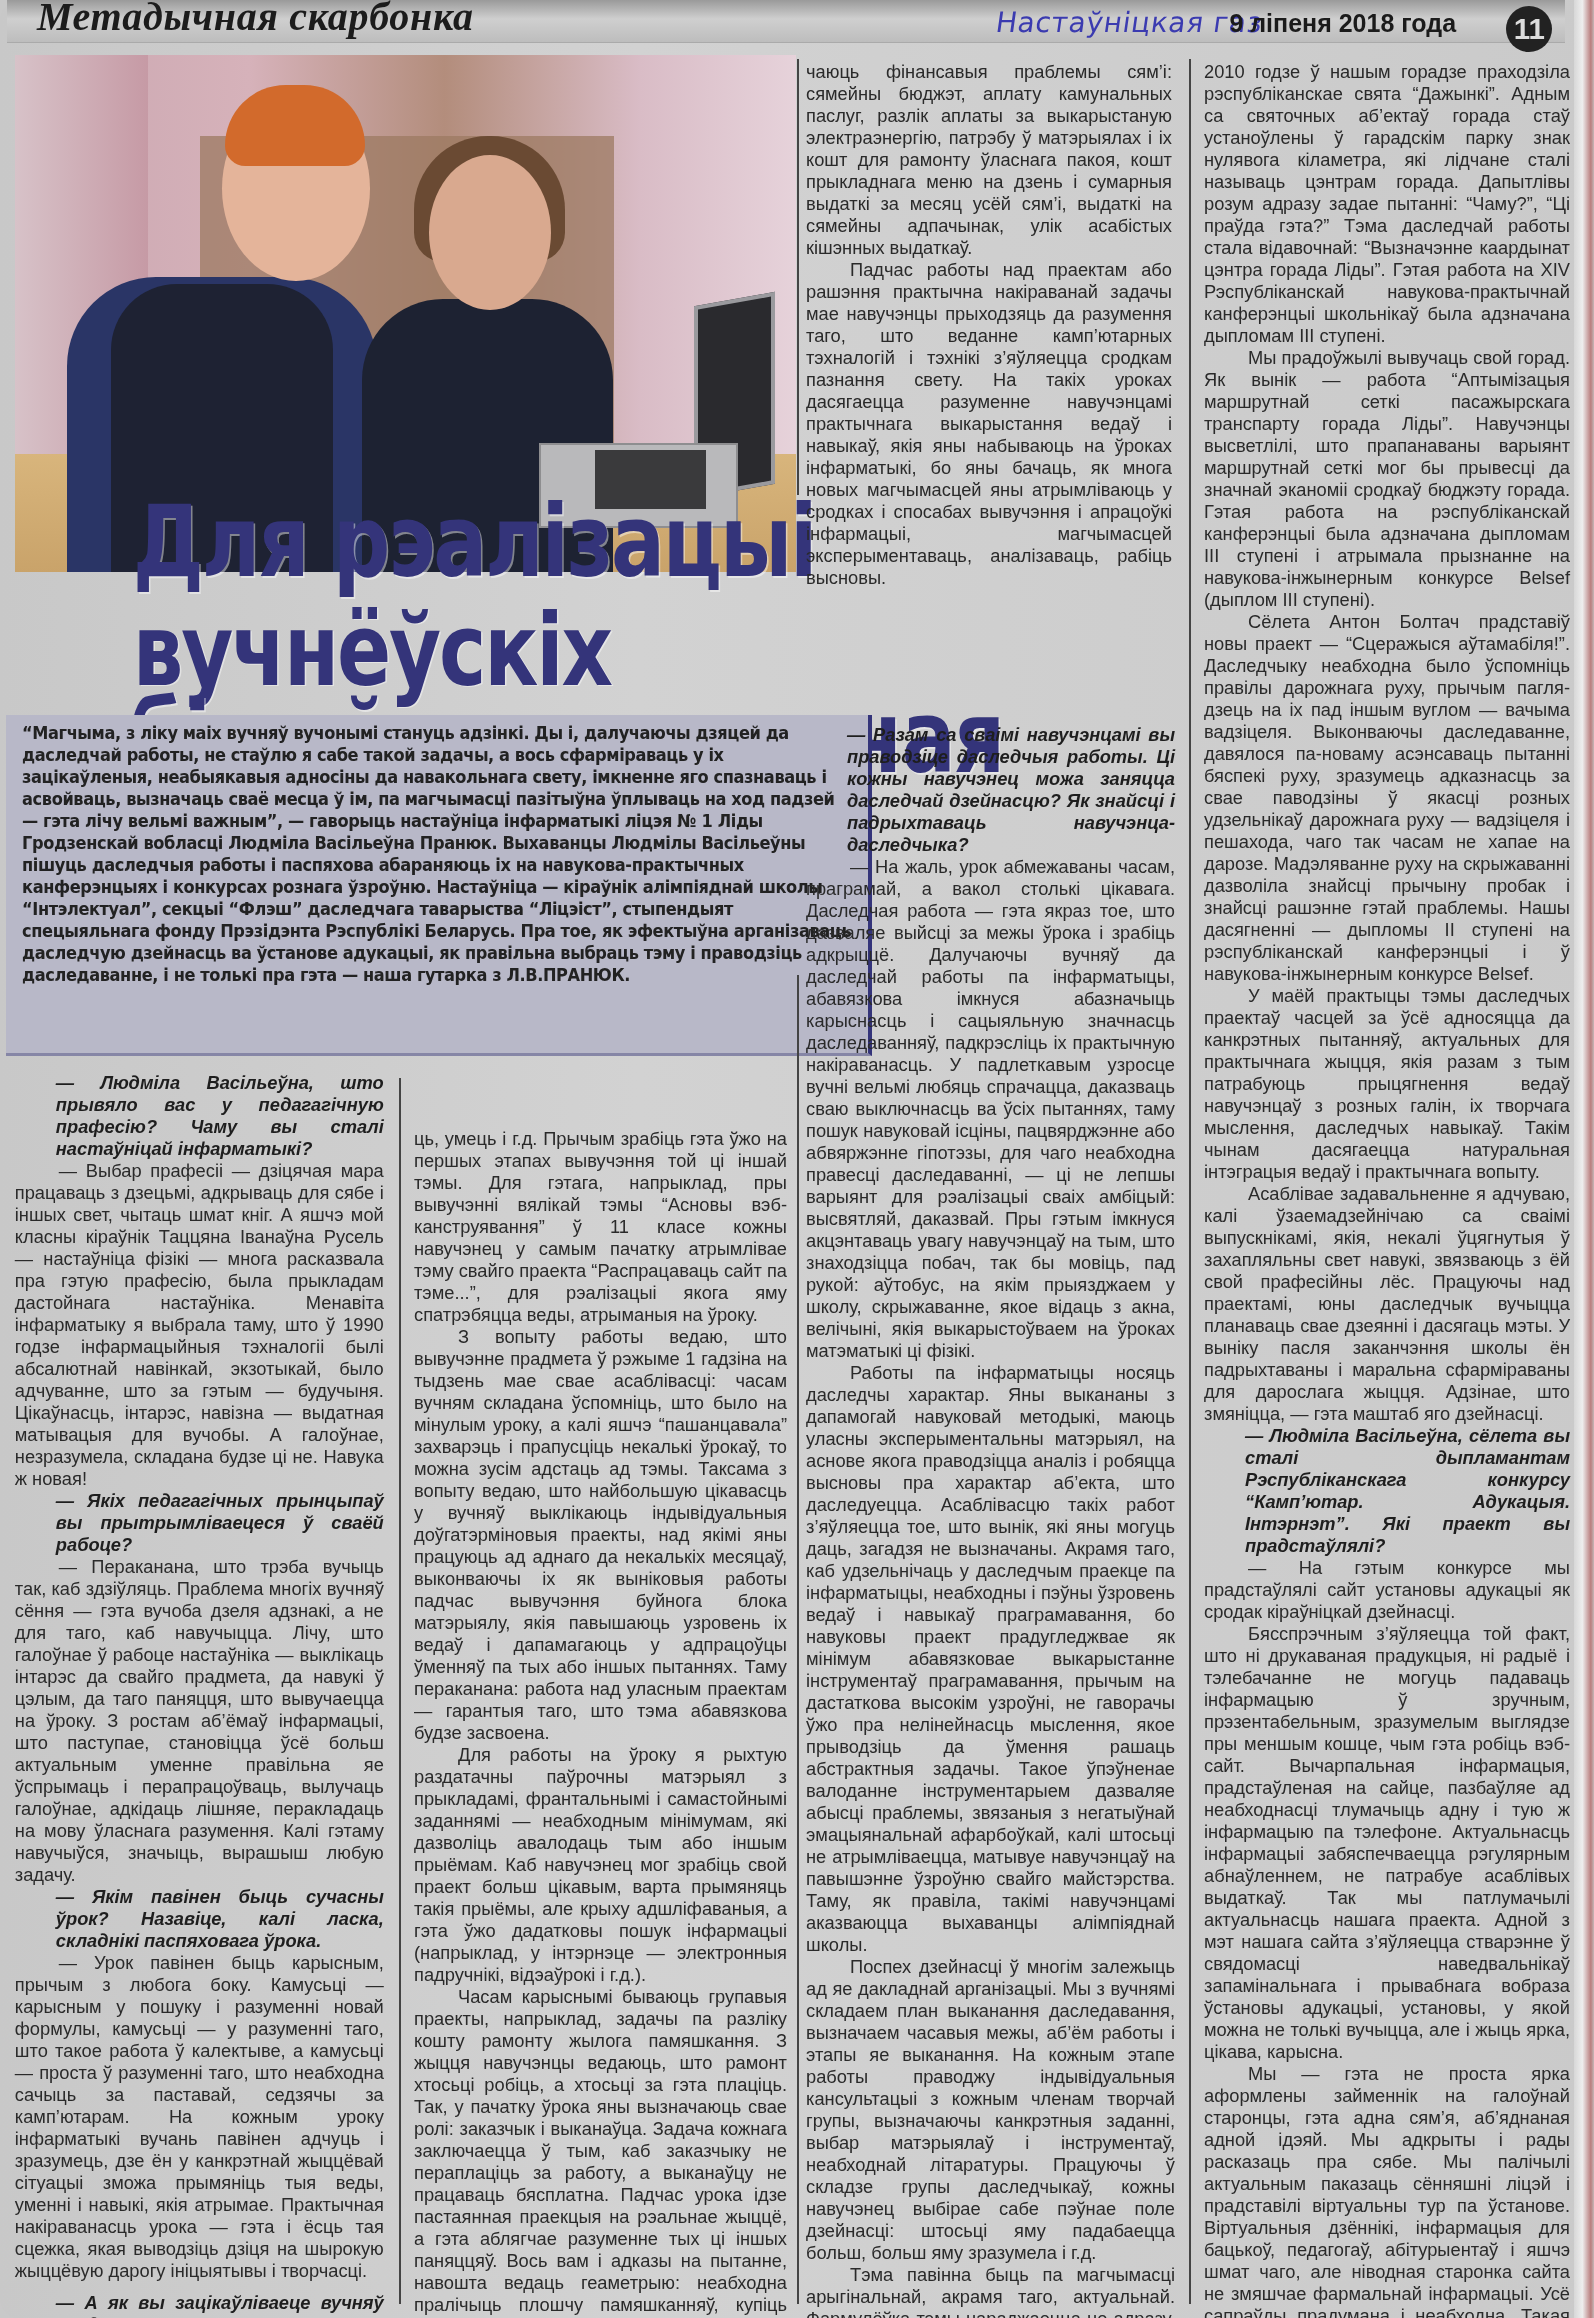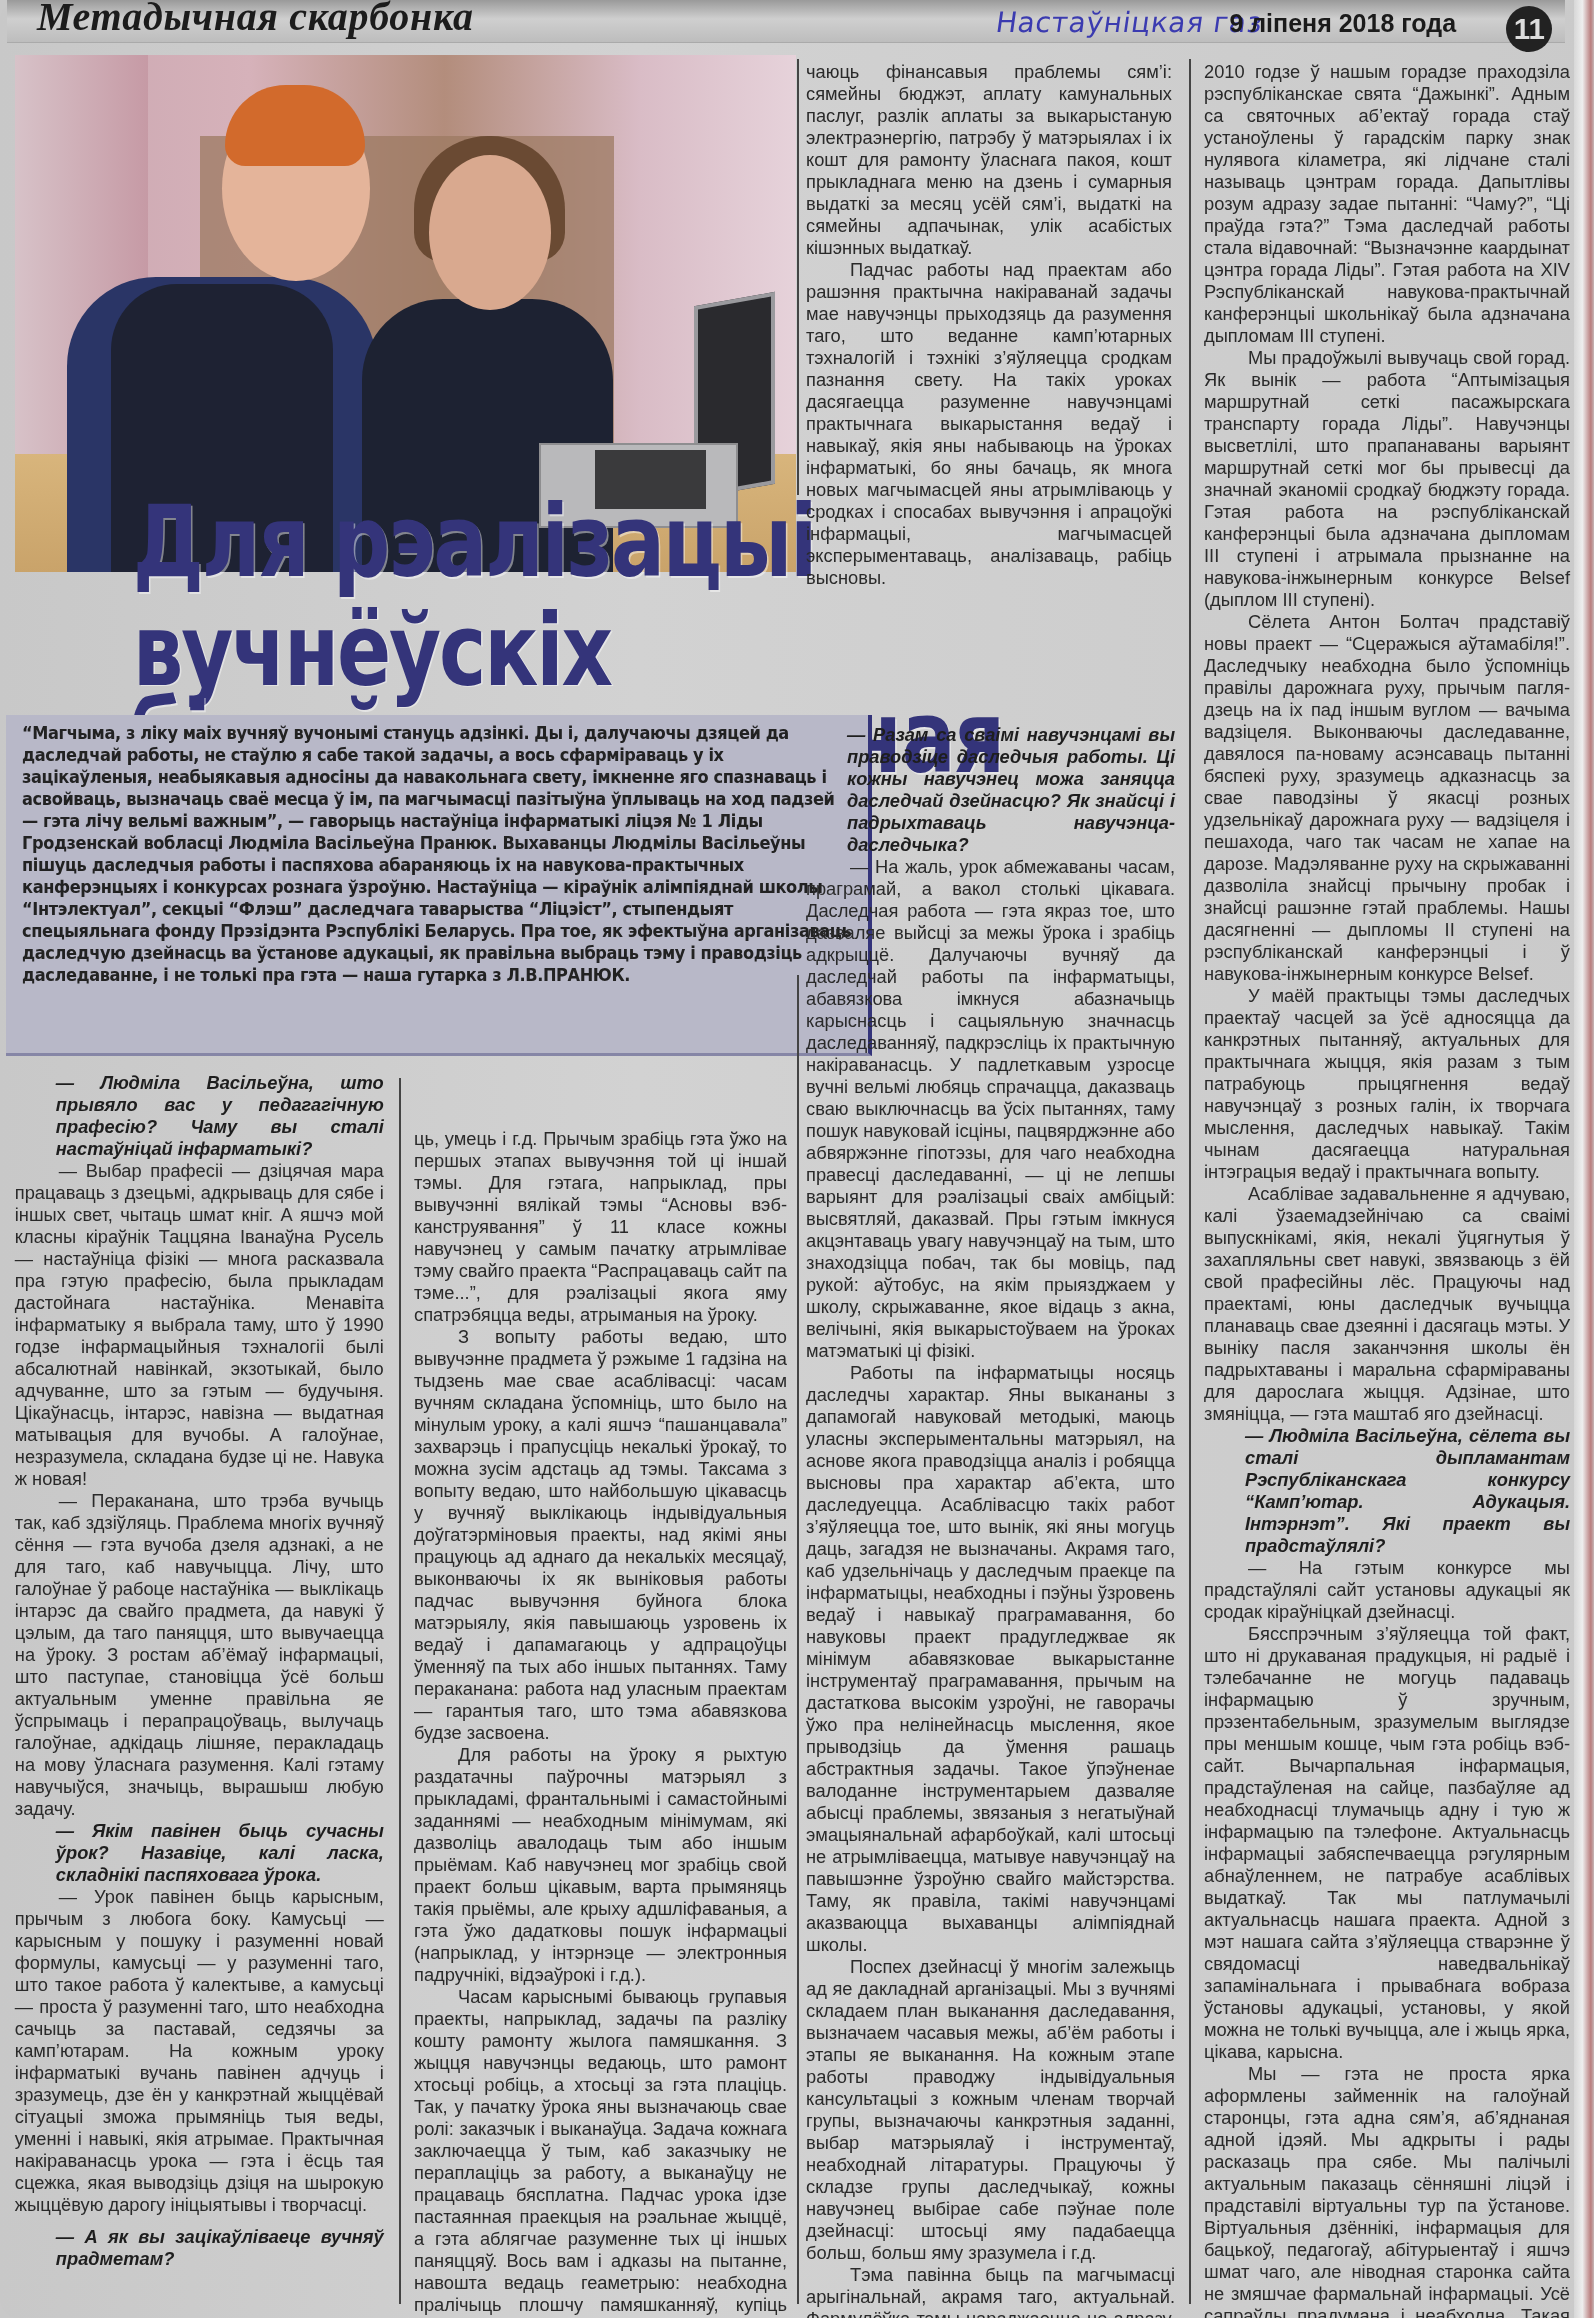--- a/index.html
+++ b/index.html
@@ -121,20 +121,21 @@
     <p class="q">— Людміла Васільеўна, сёлета вы сталі дыпламантам Рэспубліканскага конкурсу “Камп’ютар. Адукацыя. Інтэрнэт”. Які праект вы прадстаўлялі?</p>
     <p class="ind">— На гэтым конкурсе мы прадстаўлялі сайт установы адукацыі як сродак кіраўніцкай дзейнасці.</p>
     <p class="ind">Бясспрэчным з’яўляецца той факт, што ні друкаваная прадукцыя, ні радыё і тэлебачанне не могуць падаваць інфармацыю ў зручным, прэзентабельным, зразумелым выглядзе пры меншым кошце, чым гэта робіць вэб-сайт. Вычарпальная інфармацыя, прадстаўленая на сайце, пазбаўляе ад неабходнасці тлумачыць адну і тую ж інфармацыю па тэлефоне. Актуальнасць інфармацыі забяспечваецца рэгулярным абнаўленнем, не патрабуе асаблівых выдаткаў. Так мы патлумачылі актуальнасць нашага праекта. Адной з мэт нашага сайта з’яўляецца стварэнне ў свядомасці наведвальнікаў запамінальнага і прывабнага вобраза ўстановы адукацыі, установы, у якой можна не толькі вучыцца, але і жыць ярка, цікава, карысна.</p>
     <p class="ind">Мы — гэта не проста ярка аформлены займеннік на галоўнай старонцы, гэта адна сям’я, аб’яднаная адной ідэяй. Мы адкрыты і рады расказаць пра сябе. Мы палічылі актуальным паказаць сённяшні ліцэй і прадставілі віртуальны тур па ўстанове. Віртуальныя дзённікі, інфармацыя для бацькоў, педагогаў, абітурыентаў і яшчэ шмат чаго, але ніводная старонка сайта не змяшчае фармальнай інфармацыі. Усё сапраўды прадумана і неабходна. Такая канцэпцыя сайта.</p>
 
   </div>
 
   <div class="col c1">
     <p class="q">— Людміла Васільеўна, што прывяло вас у педагагічную прафесію? Чаму вы сталі настаўніцай інфарматыкі?</p>
     <p class="ind">— Выбар прафесіі — дзіцячая мара працаваць з дзецьмі, адкрываць для сябе і іншых свет, чытаць шмат кніг. А яшчэ мой класны кіраўнік Таццяна Іванаўна Русель — настаўніца фізікі — многа расказвала пра гэтую прафесію, была прыкладам дастойнага настаўніка. Менавіта інфарматыку я выбрала таму, што ў 1990 годзе інфармацыйныя тэхналогіі былі абсалютнай навінкай, экзотыкай, было адчуванне, што за гэтым — будучыня. Цікаўнасць, інтарэс, навізна — выдатная матывацыя для вучобы. А галоўнае, незразумела, складана будзе ці не. Навука ж новая!</p>
+    <p class="q">— Якіх педагагічных прынцыпаў вы прытрымліваецеся ў сваёй рабоце?</p>
     <p class="ind">— Пераканана, што трэба вучыць так, каб здзіўляць. Праблема многіх вучняў сёння — гэта вучоба дзеля адзнакі, а не для таго, каб навучыцца. Лічу, што галоўнае ў рабоце настаўніка — выклікаць інтарэс да свайго прадмета, да навукі ў цэлым, да таго паняцця, што вывучаецца на ўроку. З ростам аб’ёмаў інфармацыі, што паступае, становіцца ўсё больш актуальным уменне правільна яе ўспрымаць і перапрацоўваць, вылучаць галоўнае, адкідаць лішняе, перакладаць на мову ўласнага разумення. Калі гэтаму навучыўся, значыць, вырашыш любую задачу.</p>
     <p class="q">— Якім павінен быць сучасны ўрок? Назавіце, калі ласка, складнікі паспяховага ўрока.</p>
     <p class="ind">— Урок павінен быць карысным, прычым з любога боку. Камусьці — карысным у пошуку і разуменні новай формулы, камусьці — у разуменні таго, што такое работа ў калектыве, а камусьці — проста ў разуменні таго, што неабходна сачыць за паставай, седзячы за камп’ютарам. На кожным уроку інфарматыкі вучань павінен адчуць і зразумець, дзе ён у канкрэтнай жыццёвай сітуацыі зможа прымяніць тыя веды, уменні і навыкі, якія атрымае. Практычная накіраванасць урока — гэта і ёсць тая сцежка, якая выводзіць дзіця на шырокую жыццёвую дарогу ініцыятывы і творчасці.</p>
     <p class="q" style="margin-top:10.3px;">— А як вы зацікаўліваеце вучняў прадметам?</p>
 
   </div>
 
   <div class="rule" style="left:399px; top:1078px; height:1226px;"></div>
   <div class="col c2">
     <p>ць, умець і г.д. Прычым зрабіць гэта ўжо на першых этапах вывучэння той ці іншай тэмы. Для гэтага, напрыклад, пры вывучэнні вялікай тэмы “Асновы вэб-канструявання” ў 11 класе кожны навучэнец у самым пачатку атрымлівае тэму свайго праекта “Распрацаваць сайт па тэме...”, для рэалізацыі якога яму спатрэбяцца веды, атрыманыя на ўроку.</p>

